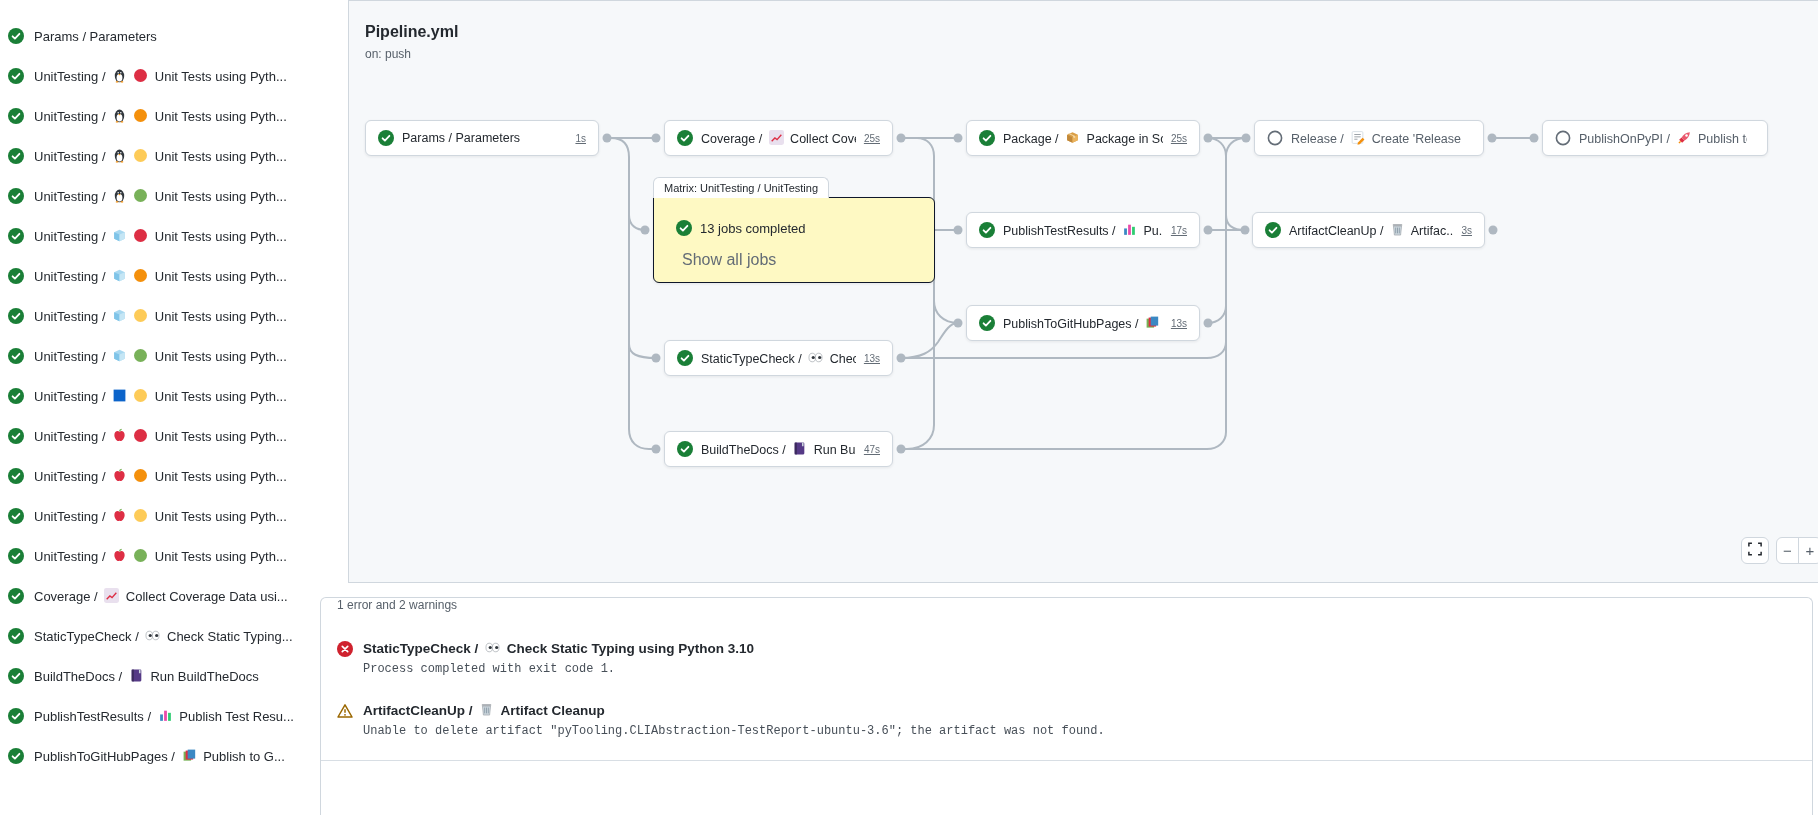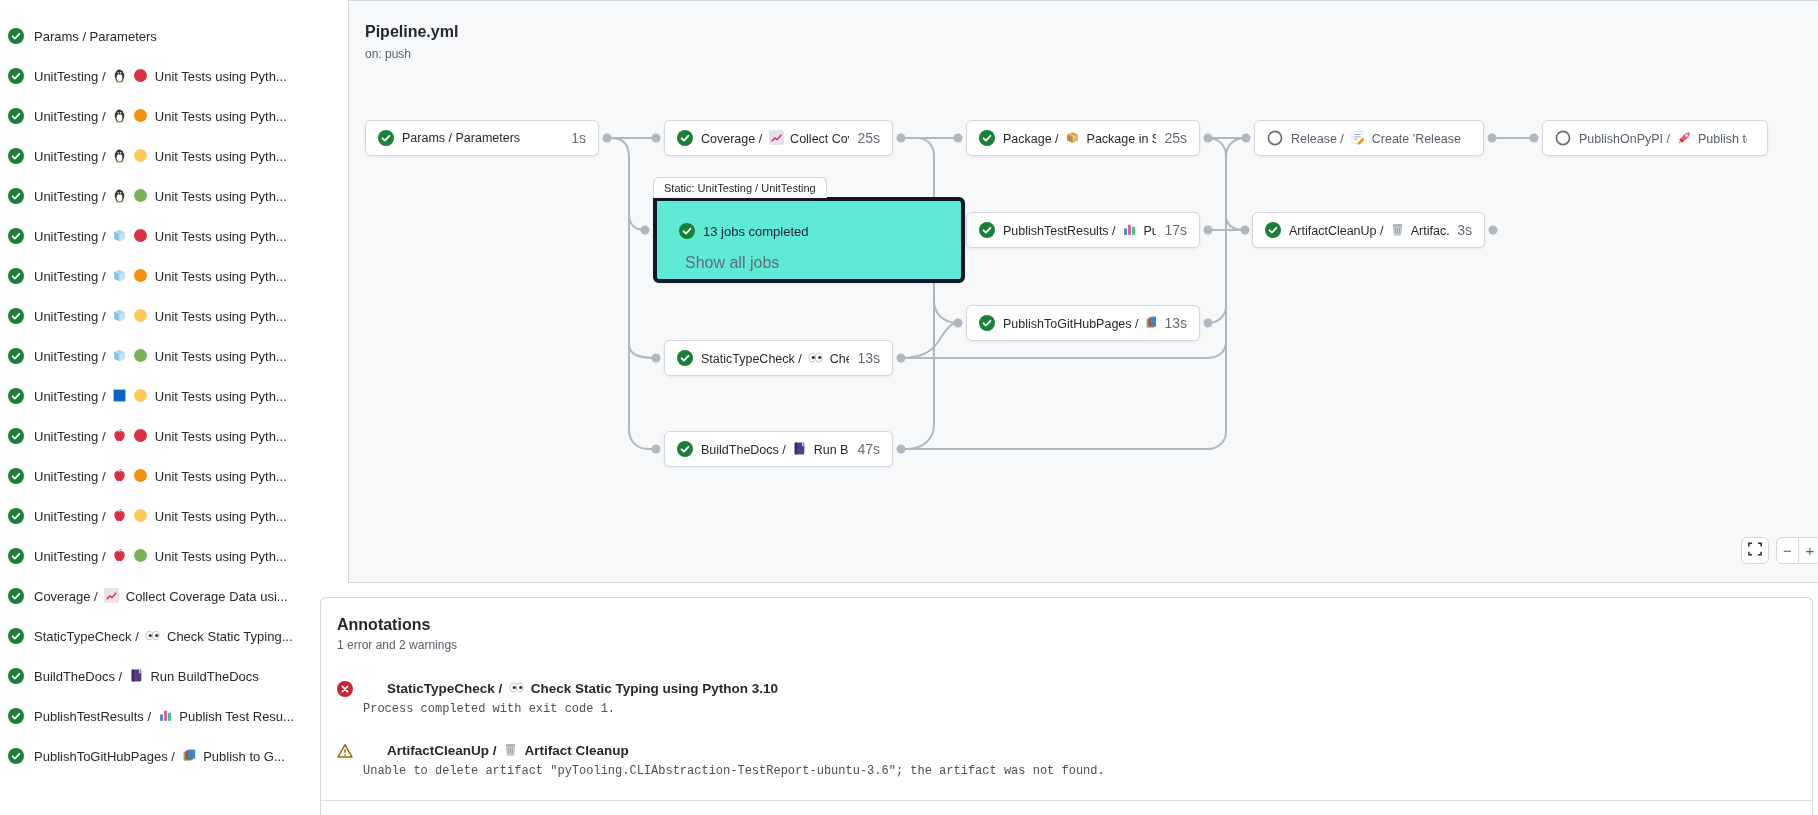--- a/index.html
+++ b/index.html
@@ -27,28 +27,28 @@
   #edges { position:absolute; left:0; top:0; width:1493px; height:583px; }
   #edges path { stroke:#afb8c1; stroke-width:2; fill:none; }
   #edges circle { fill:#afb8c1; }
 
   .node { position:absolute; height:36px; background:#fff; border:1px solid #d0d7de; border-radius:6px;
     box-shadow:0 1px 3px rgba(27,31,36,.08); display:flex; align-items:center; padding:0 12px; cursor:pointer; }
   .node .st { flex:none; width:16px; height:16px; }
   .node .lbl { flex:1 1 auto; margin:0 8px; font-size:12.5px; color:#24292f;
     white-space:nowrap; overflow:hidden; }
   .node.skipped .lbl { color:#57606a; }
-  .node .dur { flex:none; font-size:14px; color:#636c76; }
+  .node .dur { flex:none; font-size:10px; color:#636c76;text-decoration:underline; }
 
   
   .matrix-tab { position:absolute; left:304px; top:176px; height:21px; z-index:2;
     background:#fff; border:1px solid #d0d7de; border-bottom:none; border-radius:6px 6px 0 0;
     font-size:11px; color:#24292f; padding:4px 10px; cursor:pointer; white-space:nowrap; }
-  .matrix-body { position:absolute; left:304px; top:196px; width:312px; height:86px; z-index:1;
-    background:#5eead4; border:4px solid #0f172a; border-radius:0 6px 6px 6px;
+  .matrix-body { position:absolute; left:304px; top:196px; width:282px; height:86px; z-index:1;
+    background:#fef9c3; border:1px solid #0f172a; border-radius:0 6px 6px 6px;
     box-shadow:0 1px 3px rgba(27,31,36,.08); }
   .matrix-summary { position:absolute; left:22px; top:22px; display:flex; align-items:center; font-size:13px; }
   .matrix-summary .st { width:16px; height:16px; margin-right:8px; }
   .matrix-link { position:absolute; left:28px; top:53px; font-size:16px; color:#636c76; cursor:pointer;text-align:right; }
 
   
   .zoom-controls { position:absolute; right:18px; bottom:18px; display:flex; gap:7px; align-items:center; }
   .zc-btn { width:28px; height:27px; background:#fff; border:1px solid #d0d7de; border-radius:6px;
     display:flex; align-items:center; justify-content:center; cursor:pointer; color:#24292f; }
   .zc-group { display:flex; background:#fff; border:1px solid #d0d7de; border-radius:6px; overflow:hidden; }
@@ -56,21 +56,21 @@
     font-size:15px; color:#57606a; cursor:pointer; }
   .zc-group .zc-cell:first-child { border-right:1px solid #d0d7de; }
 
   
   .ann-card { position:absolute; left:320px; top:597px; width:1493px; height:240px;
     background:#fff; border:1px solid #d0d7de; border-radius:6px 6px 0 0; border-bottom:none; }
   .ann-title { margin:18px 0 4px 16px; font-size:16px; font-weight:700; }
   .ann-sub { margin:0 0 14px 16px; font-size:12px; color:#57606a; }
   .ann-row { padding:14px 16px 12px 16px; display:flex; align-items:flex-start; }
   .ann-row .st { flex:none; width:16px; height:16px; margin-right:10px; margin-top:1px; }
-  .ann-row-title { font-size:13.5px; font-weight:600; color:#24292f; cursor:pointer;margin-left:24px; }
+  .ann-row-title { font-size:13.5px; font-weight:600; color:#24292f; cursor:pointer; }
   .ann-row-msg { margin-top:6px; font-family:"Liberation Mono","DejaVu Sans Mono",monospace;
     font-size:12px; color:#474f58; }
   .ann-divider { border-top:1px solid #d8dee4; margin-top:10px; }
 </style>
 </head>
 <body>
 
 <div class="app">
 
   <aside class="sidebar" id="sidebar">
@@ -442,21 +442,21 @@
             </svg></span>
           <span class="lbl">BuildTheDocs / <span class="gicon"><svg viewBox="0 0 14 14">
                 <rect x="2.5" y="1.5" width="9" height="11" rx="1" fill="#553986"></rect>
                 <rect x="2.5" y="1.5" width="2" height="11" fill="#3b2a5d"></rect>
                 <rect x="9.3" y="1.5" width="1.5" height="3.4" fill="#ccd6dd"></rect>
               </svg></span> Run Buil...</span>
           <span class="dur">47s</span>
         </div>
       </div>
 
-    <div class="matrix-tab">Static: UnitTesting / UnitTesting</div>
+    <div class="matrix-tab">Matrix: UnitTesting / UnitTesting</div>
     <div class="matrix-body">
       <div class="matrix-summary">
         <span class="st" id="matrix-status"><svg viewBox="0 0 16 16" width="16" height="16">
               <circle cx="8" cy="8" r="8" fill="#1a7f37"></circle>
               <path d="M4.6 8.3l2.3 2.3 4.5-4.8" stroke="#fff" stroke-width="1.8" fill="none" stroke-linecap="round" stroke-linejoin="round"></path>
             </svg></span>
         <span>13 jobs completed</span>
       </div>
       <div class="matrix-link">Show all jobs</div>
     </div>
@@ -470,21 +470,20 @@
         </span>
       </div>
       <div class="zc-group">
         <div class="zc-cell">−</div>
         <div class="zc-cell">+</div>
       </div>
     </div>
   </section>
 
   <section class="ann-card">
-    <div class="ann-title">Annotations</div>
     <div class="ann-sub">1 error and 2 warnings</div>
     <div id="ann-list">
         <div class="ann-row">
           <span class="st"><svg viewBox="0 0 16 16" width="16" height="16">
               <circle cx="8" cy="8" r="8" fill="#cf222e"></circle>
               <path d="M5.3 5.3l5.4 5.4M10.7 5.3l-5.4 5.4" stroke="#fff" stroke-width="1.7" stroke-linecap="round"></path>
             </svg></span>
           <div>
             <div class="ann-row-title">StaticTypeCheck / <span class="gicon"><svg viewBox="0 0 14 14">
                   <ellipse cx="4" cy="7" rx="3.1" ry="4" fill="#fff" stroke="#9aa0a6" stroke-width=".6"></ellipse>

